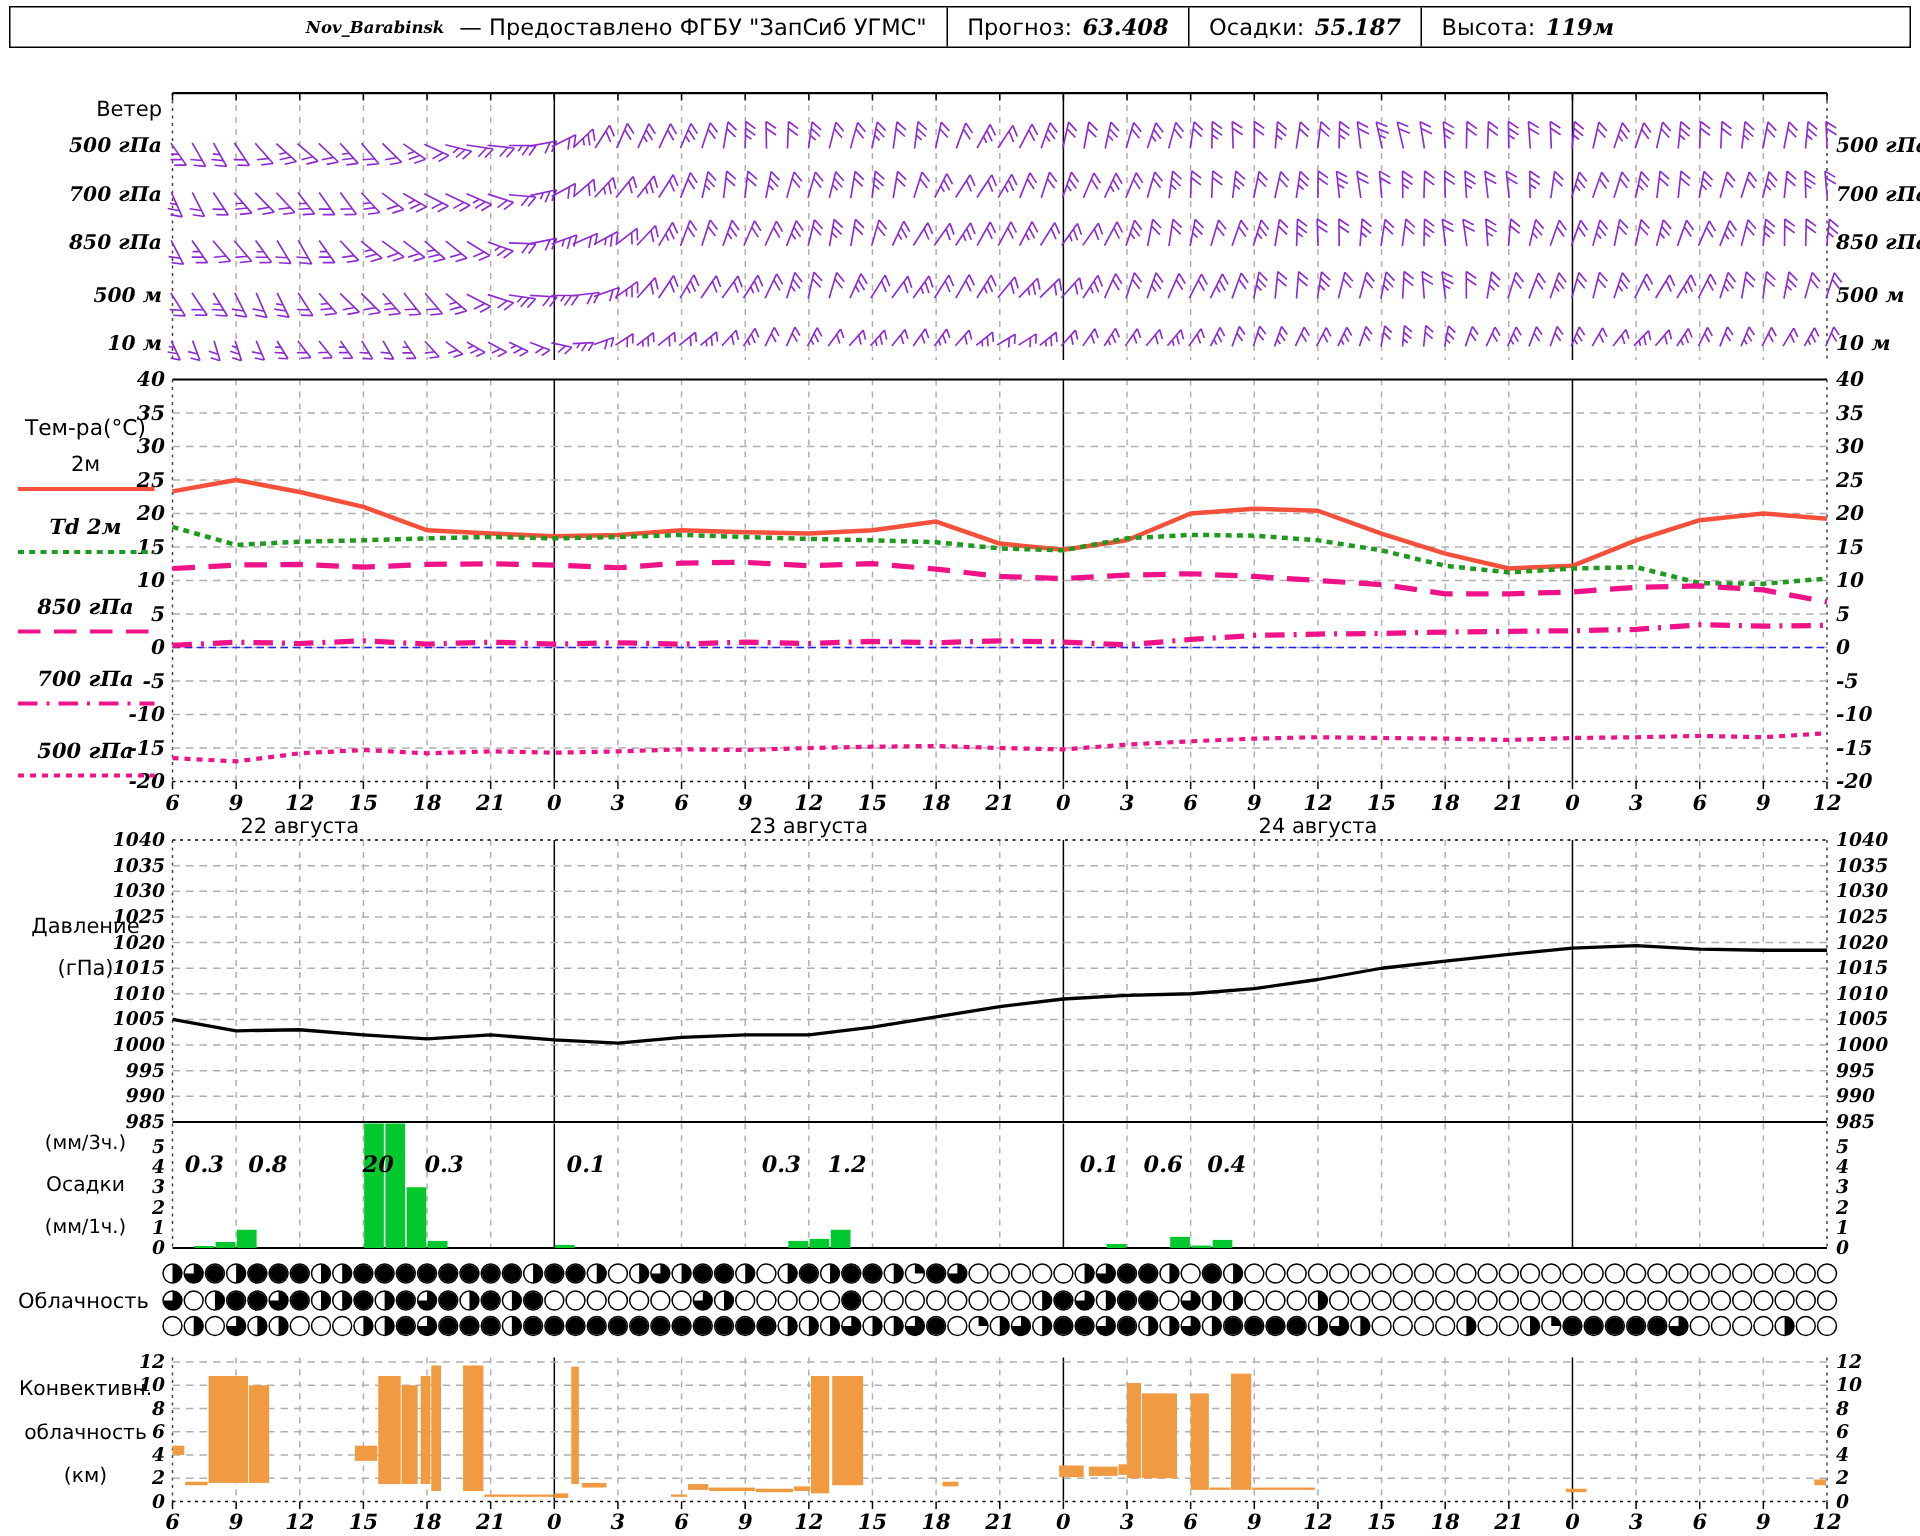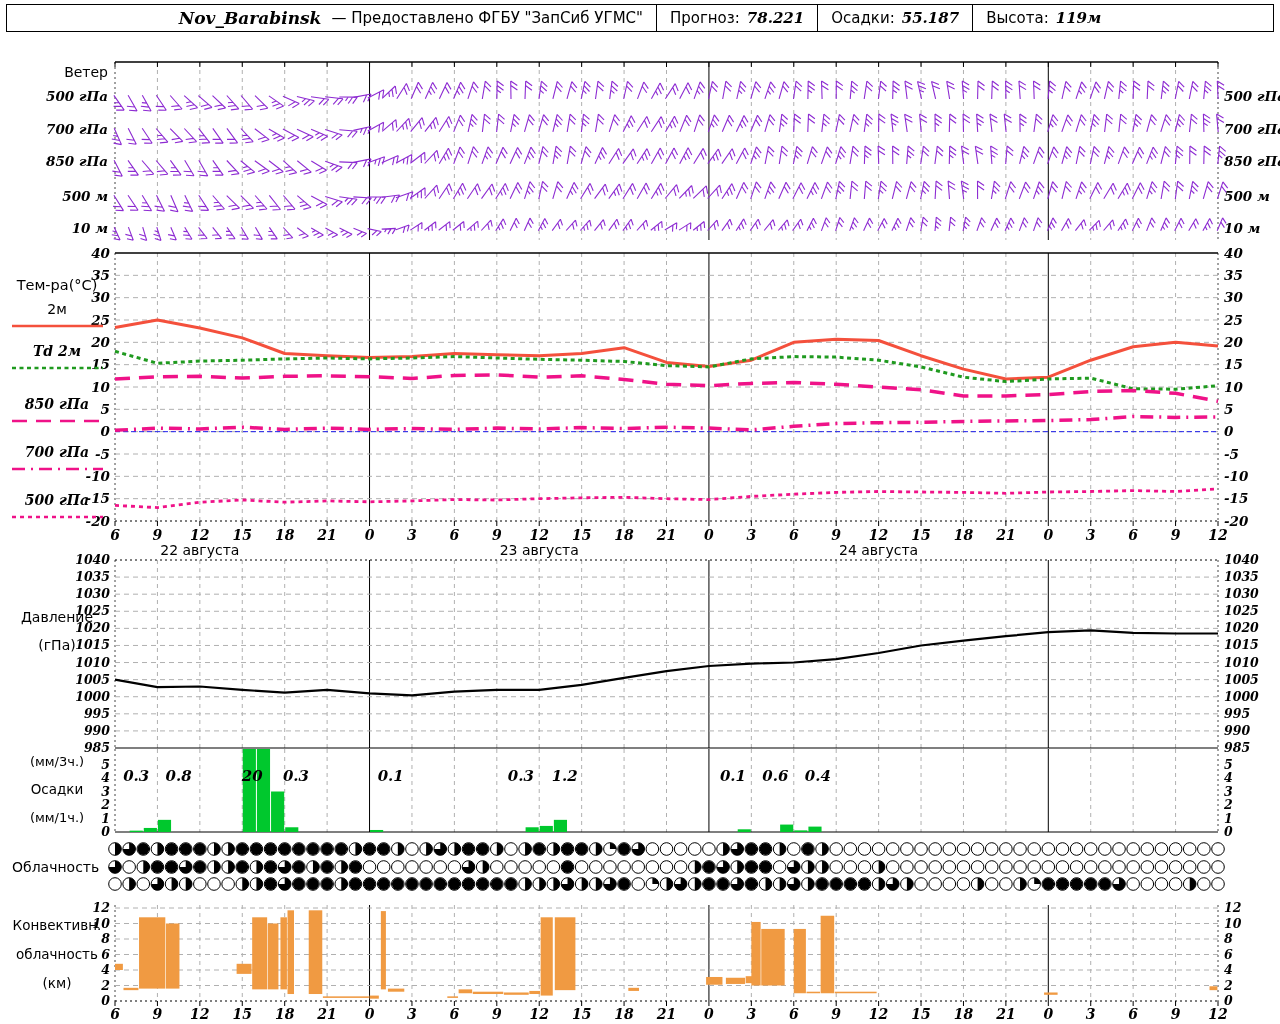--- a/index.html
+++ b/index.html
@@ -2,38 +2,38 @@
 <html><head>
 <meta charset="utf-8">
 <style>
   html,body{margin:0;padding:0;background:#fff;}
   .page{position:relative;width:1280px;height:1024px;background:#fff;overflow:hidden;
         font-family:"DejaVu Sans",sans-serif;color:#000;}
   .hdr{position:absolute;top:4px;left:6px;right:6px;z-index:2;}
   .hrow{border:1px solid #000;background:#fff;height:26px;display:flex;align-items:center;
         justify-content:center;font-size:15px;white-space:nowrap;}
   .hrow+.hrow{margin-top:-1px;}
-  .station{font-family:"DejaVu Serif",serif;font-style:italic;font-weight:bold;font-size:17px;margin-right:10px;}
+  .station{font-family:"DejaVu Serif",serif;font-style:italic;font-weight:bold;font-size:11px;margin-right:10px;}
   .lbl{margin:0 7px 0 0;}
   .val{font-family:"DejaVu Serif",serif;font-style:italic;font-weight:bold;}
   .vsep{align-self:stretch;border-left:1px solid #000;margin:0 13px;}
   svg{position:absolute;top:0;left:0;}
   text{user-select:none;}
 </style>
 </head>
 <body>
 
 <div class="page">
   <div class="hdr">
     <div class="hrow">
       <span class="station">Nov_Barabinsk</span>
       <span>— Предоставлено ФГБУ "ЗапСиб УГМС"</span>
       <span class="vsep"></span>
       <span class="lbl">Прогноз:</span>
-      <span class="val">78.221</span>
+      <span class="val">63.408</span>
       <span class="vsep"></span>
       <span class="lbl">Осадки:</span>
       <span class="val">55.187</span>
       <span class="vsep"></span>
       <span class="lbl">Высота:</span>
       <span class="val">119м</span>
     </div>
   </div>
   <svg id="chart" width="1280" height="1024" viewBox="0 0 1280 1024">
       <g>

